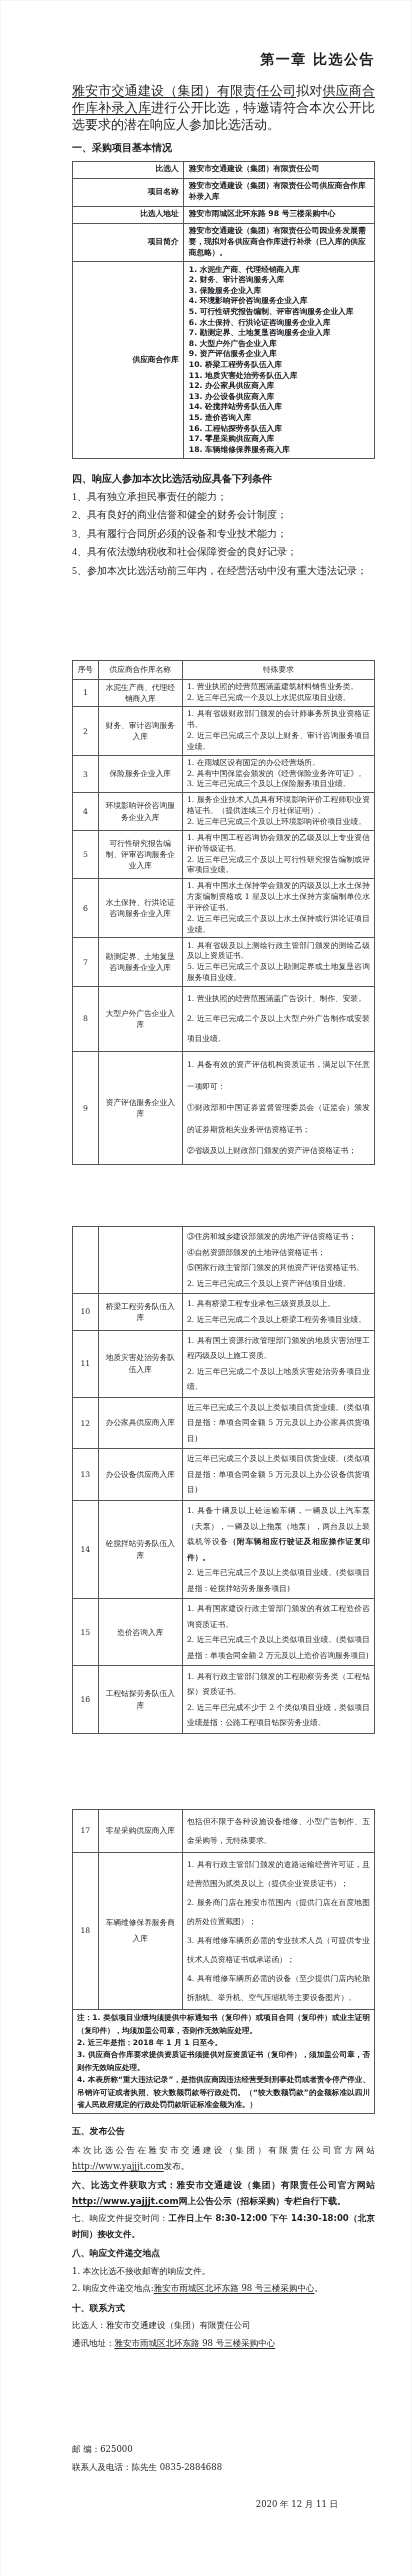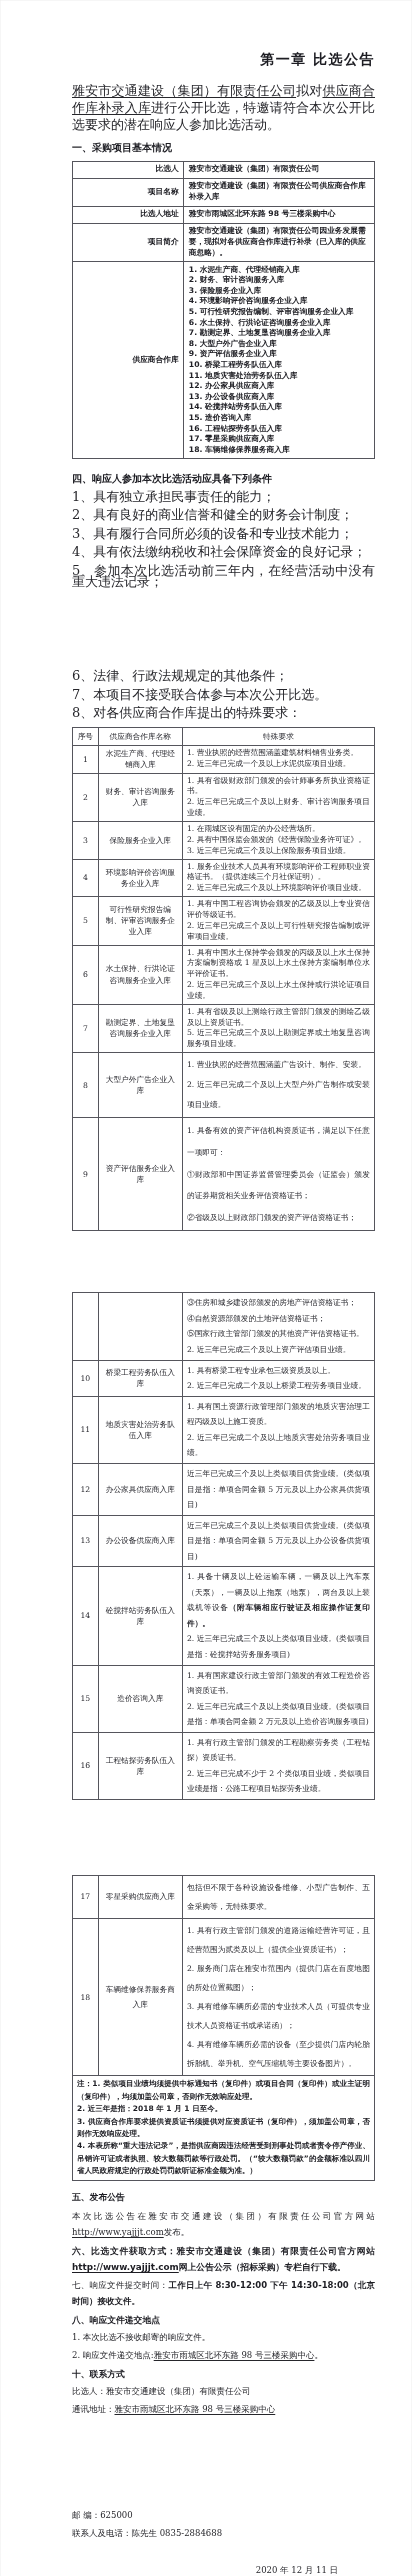--- a/index.html
+++ b/index.html
@@ -34,21 +34,21 @@
   .seg-c .reqline{line-height:19px;}
   .seg-c td.name{line-height:15.5px;}
   .note-cell{font-family:"DejaVu Sans","Liberation Sans",sans-serif;font-weight:bold;
              font-size:7.5px;color:#1d1d23;}
   .note-line{line-height:12.4px;text-align:justify;}
   .rb{font-family:"DejaVu Sans","Liberation Sans",sans-serif;font-weight:bold;color:#1d1d23;}
   .ru{text-decoration:underline;text-underline-offset:1.5px;}
   .gap1{height:76px;}
   .gap2{height:61px;}
   .gap3{height:75px;}
-  .conds p{font-size:13px;line-height:10.8px;margin:0 0 7.7px;text-align:justify;}
+  .conds p{font-size:10px;line-height:10.8px;margin:0 0 7.7px;text-align:justify;font-family:Liberation Serif, serif;}
   .p-body{font-size:8.5px;line-height:16px;text-align:justify;margin:0 0 1.5px;}
   .h-sans{font-family:"DejaVu Sans","Liberation Sans",sans-serif;font-weight:bold;
           font-size:8.8px;line-height:16px;margin:8.2px 0 3.1px;color:#1d1d23;text-align:justify;}
   .h-sans.flow{margin:3.1px 0 1.5px;}
   .contact-gap{height:89px;}
   .date-line{font-size:8.5px;line-height:16px;text-align:right;padding-right:37px;margin-top:21.6px;}
 </style>
 </head>
 <body>
 
@@ -110,25 +110,20 @@
     <div class="conds" id="conds1">
         <p>1、具有独立承担民事责任的能力；</p>
         <p>2、具有良好的商业信誉和健全的财务会计制度；</p>
         <p>3、具有履行合同所必须的设备和专业技术能力；</p>
         <p>4、具有依法缴纳税收和社会保障资金的良好记录；</p>
         <p>5、参加本次比选活动前三年内，在经营活动中没有重大违法记录；</p>
       </div>
 
     <div class="gap1"></div>
 
-    <div class="conds" id="conds2">
-        <p>6、法律、行政法规规定的其他条件；</p>
-        <p>7、本项目不接受联合体参与本次公开比选。</p>
-        <p>8、对各供应商合作库提出的特殊要求：</p>
-      </div>
 
     <table class="t2 seg-a">
       <thead>
         <tr>
           <th>序号</th>
           <th>供应商合作库名称</th>
           <th>特殊要求</th>
         </tr>
       </thead>
       <tbody id="seg0">

